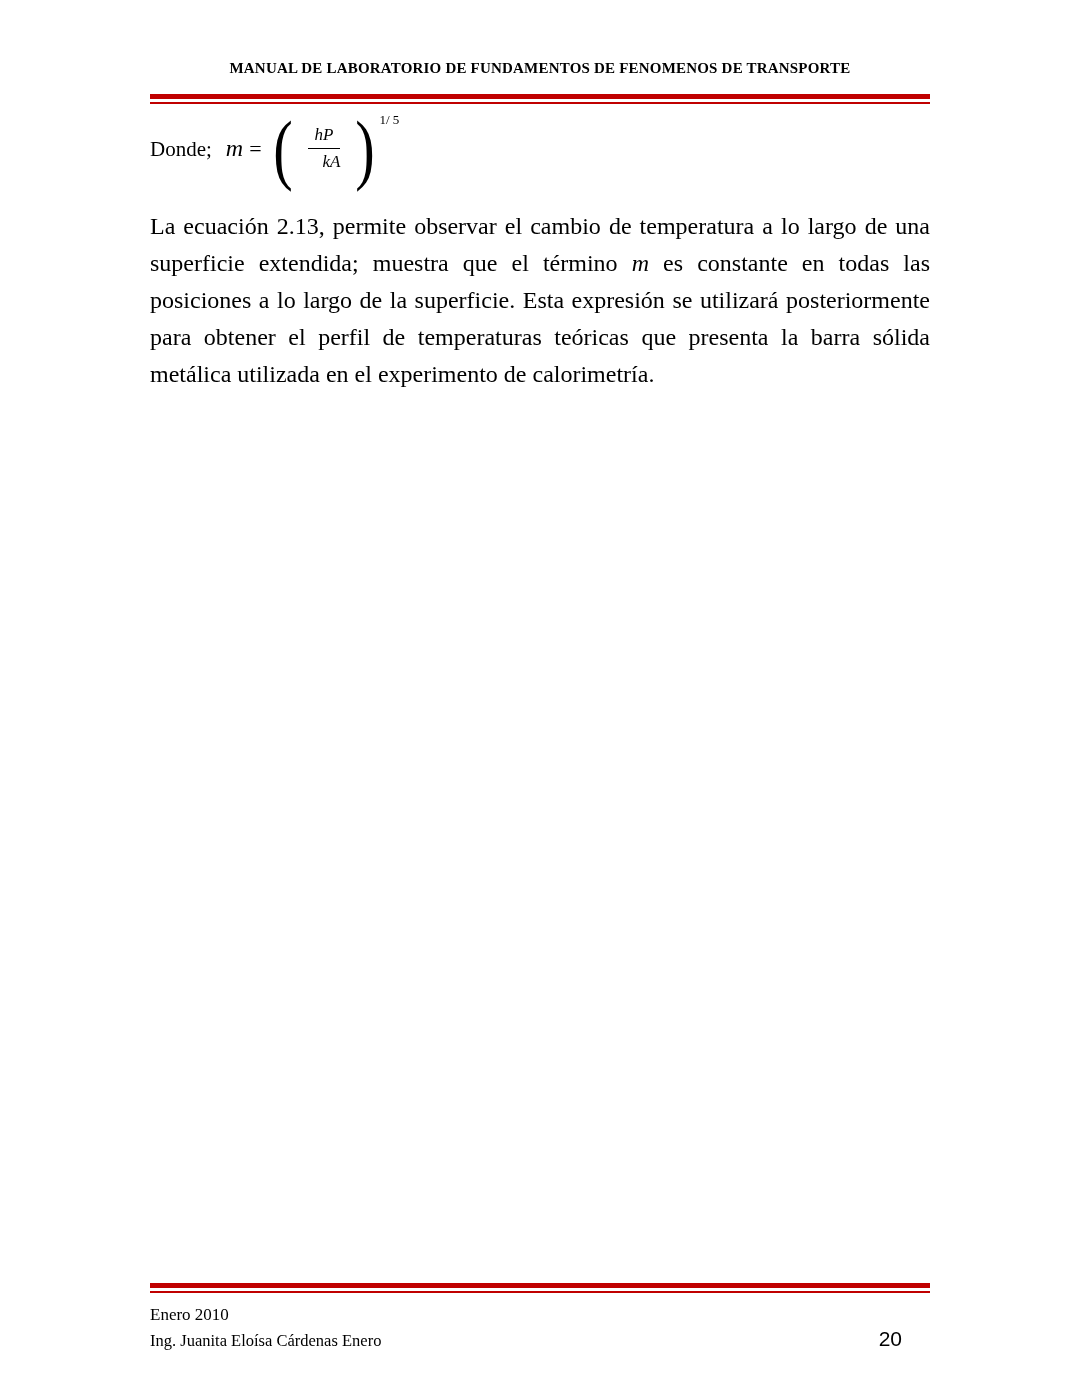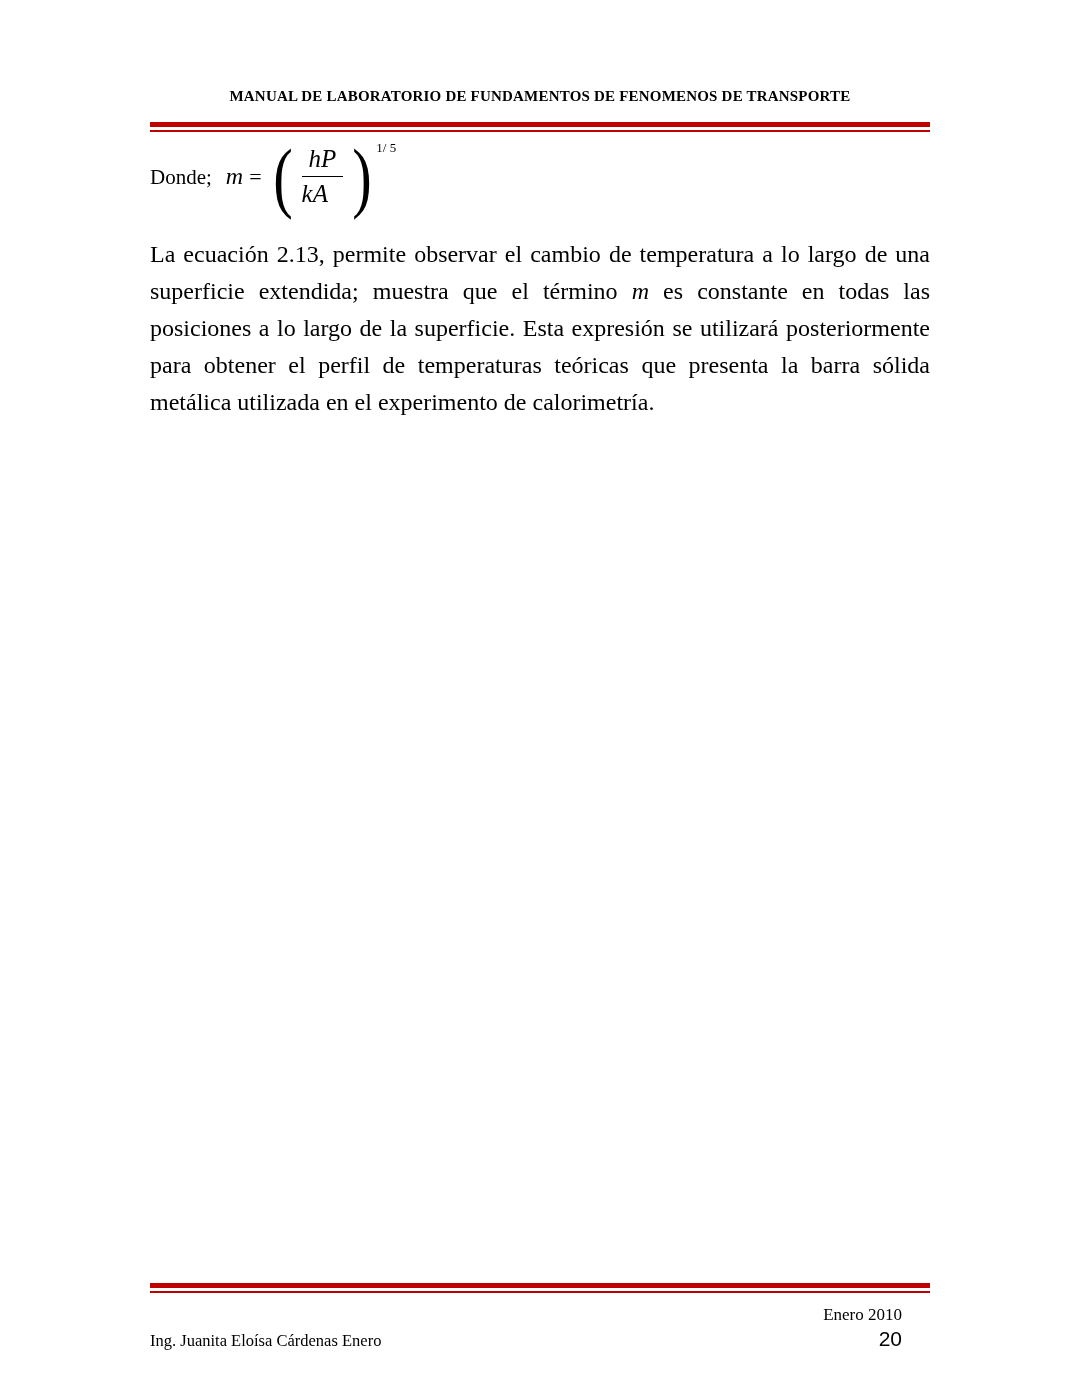--- a/index.html
+++ b/index.html
@@ -14,21 +14,21 @@
     color: #000;
     font-family: "Liberation Serif", serif;
     overflow: hidden;
   }
   .content {
     position: absolute;
     left: 150px;
     right: 150px;
     top: 0;
   }
-  .header { padding-top: 60px; text-align: center; margin-top: 28px; }
+  .header { padding-top: 60px; text-align: center; }
   .doc-title {
     font-size: 15px;
     font-weight: bold;
     letter-spacing: 0.2px;
   }
   .doc-subtitle {
     margin-top: 31px;
     font-size: 14px;
     font-weight: bold;
     letter-spacing: 0.2px;
@@ -63,23 +63,23 @@
   .paren {
     font-size: 78px;
     line-height: 0.85;
     font-weight: normal;
     transform: scaleX(0.75);
     display: inline-block;
   }
   .frac {
     display: inline-flex;
     flex-direction: column;
-    align-items: flex-start;
-    margin: 0 6px;
-    font-size: 25px;
+    align-items: flex-end;
+    margin: 0 12px;
+    font-size: 17px;
     font-style: italic;
   }
   .frac .num {
     border-bottom: 1.5px solid #000;
     padding: 0 7px 3px 7px;
   }
   .frac .den { padding-top: 3px; }
   .exp {
     align-self: flex-start;
     font-size: 13px;
@@ -97,21 +97,21 @@
   .paragraph .it { font-style: italic; }
   
   .footer {
     position: absolute;
     left: 150px;
     right: 150px;
     top: 1266px;
   }
   .footer-date {
     margin-top: 12px;
-    text-align: right;
+    text-align: left;
     padding-right: 28px;
     font-size: 17px;
   }
   .footer-row {
     margin-top: 2px;
     display: flex;
     justify-content: space-between;
     align-items: baseline;
   }
   .footer-author { font-size: 16.5px; }

